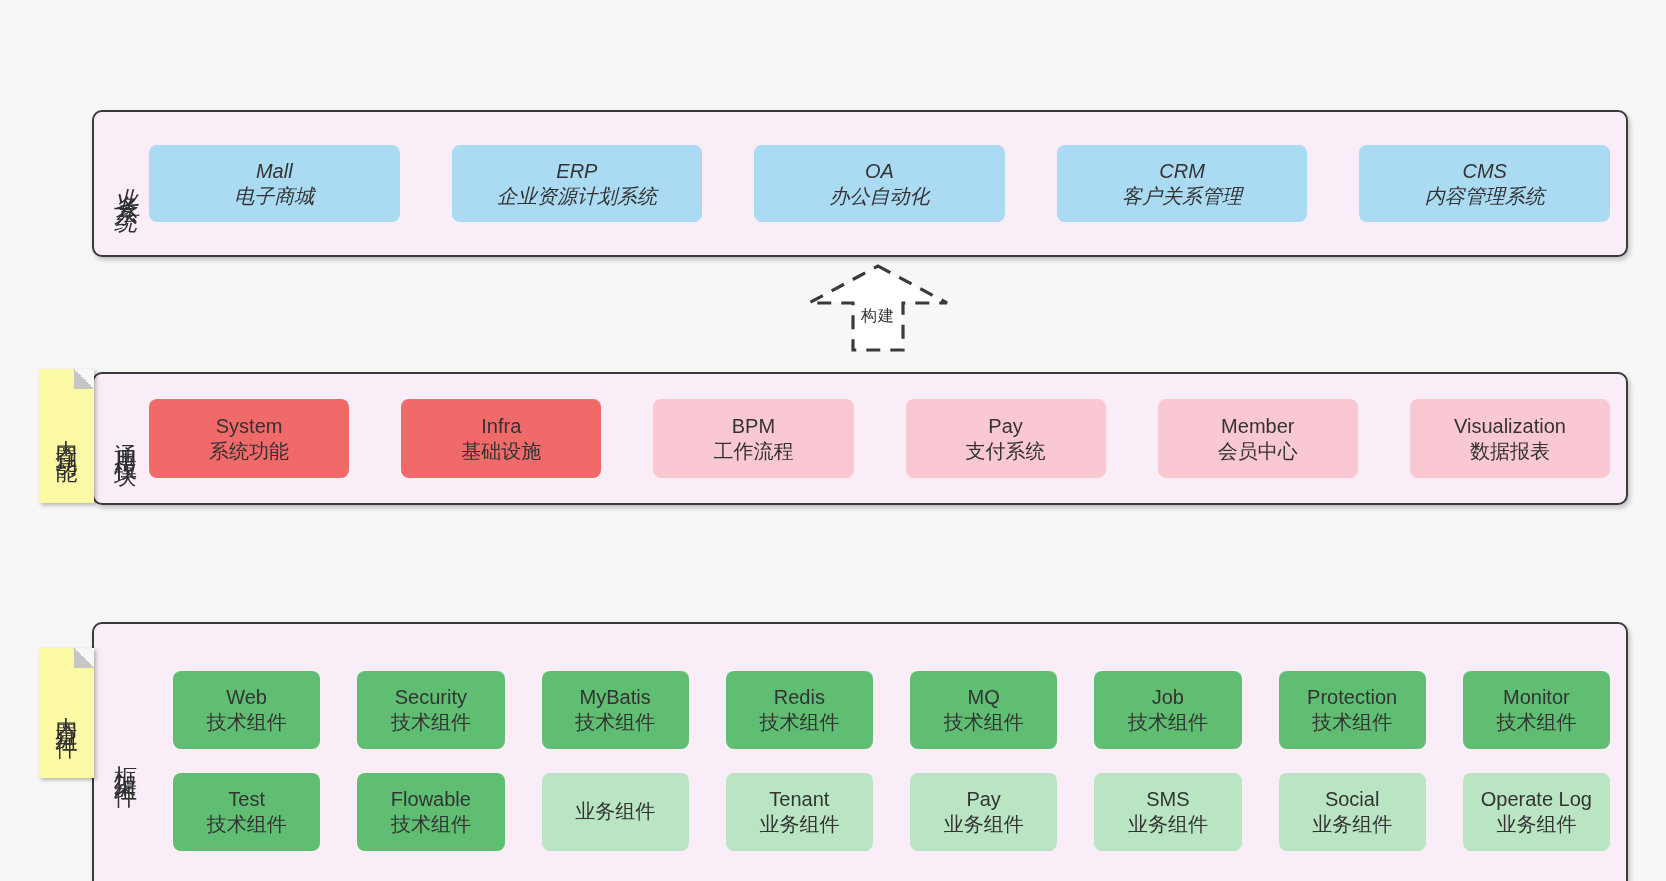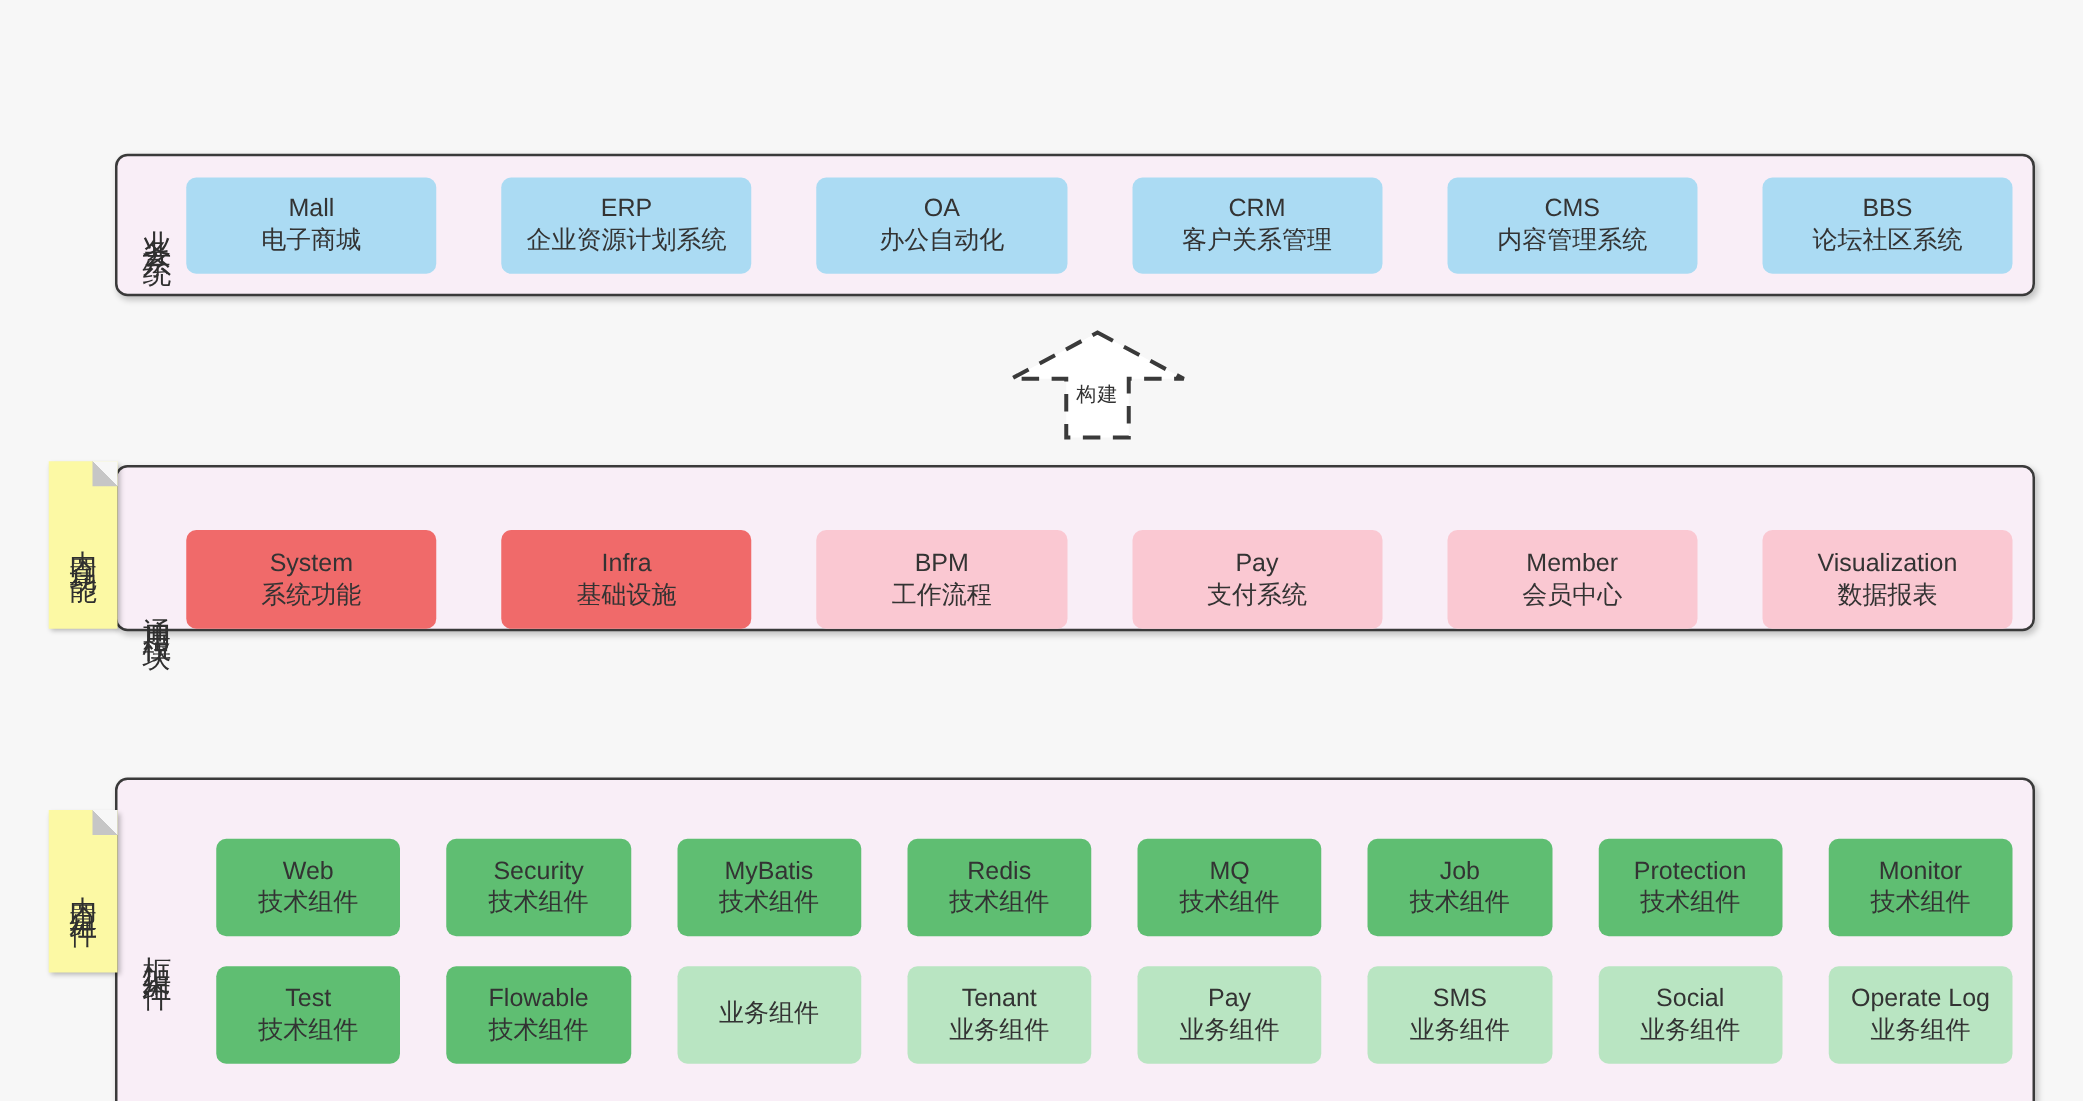--- a/index.html
+++ b/index.html
@@ -12,22 +12,22 @@
   .stage{position:absolute;inset:0;}
 
   
   .band{
     position:absolute;left:92px;width:1536px;
     background:#f9eef7;
     border:2px solid #3a3a3a;border-radius:10px;
     box-shadow:2px 3px 5px rgba(0,0,0,.22);
     display:flex;align-items:center;box-sizing:border-box;
   }
-  .band-top{top:123px;height:114px;}
-  .band-mid{top:372px;height:133px;align-items:flex-end;}
+  .band-top{top:110px;height:147px;font-style:italic;}
+  .band-mid{top:372px;height:133px;}
   .band-bottom{top:622px;height:277px;gap:24px;}
 
   .band-label{
     flex:none;margin-left:13px;width:30px;
     writing-mode:vertical-rl;text-orientation:upright;
     font-size:23px;letter-spacing:7px;line-height:1;
     color:#2f2f2f;text-align:center;
   }
 
   .rows{flex:1;display:flex;flex-direction:column;gap:24px;padding:0 16px 0 12px;}
@@ -103,24 +103,20 @@
             <div class="box-sub">办公自动化</div>
           </div>
           <div class="box v-blue">
             <div class="box-name">CRM</div>
             <div class="box-sub">客户关系管理</div>
           </div>
           <div class="box v-blue">
             <div class="box-name">CMS</div>
             <div class="box-sub">内容管理系统</div>
           </div>
-          <div class="box v-blue">
-            <div class="box-name">BBS</div>
-            <div class="box-sub">论坛社区系统</div>
-          </div>
         </div>
       </div>
   </section>
 
   <div class="arrow arrow-1">
     <svg viewBox="0 0 150 92">
       <polygon points="75,4 144,41 100,41 100,88 50,88 50,41 6,41" fill="#ffffff" stroke="#3a3a3a" stroke-width="3.2" stroke-dasharray="14 10" stroke-linejoin="miter"></polygon>
     </svg>
     <span class="arrow-label">构建</span>
   </div>

